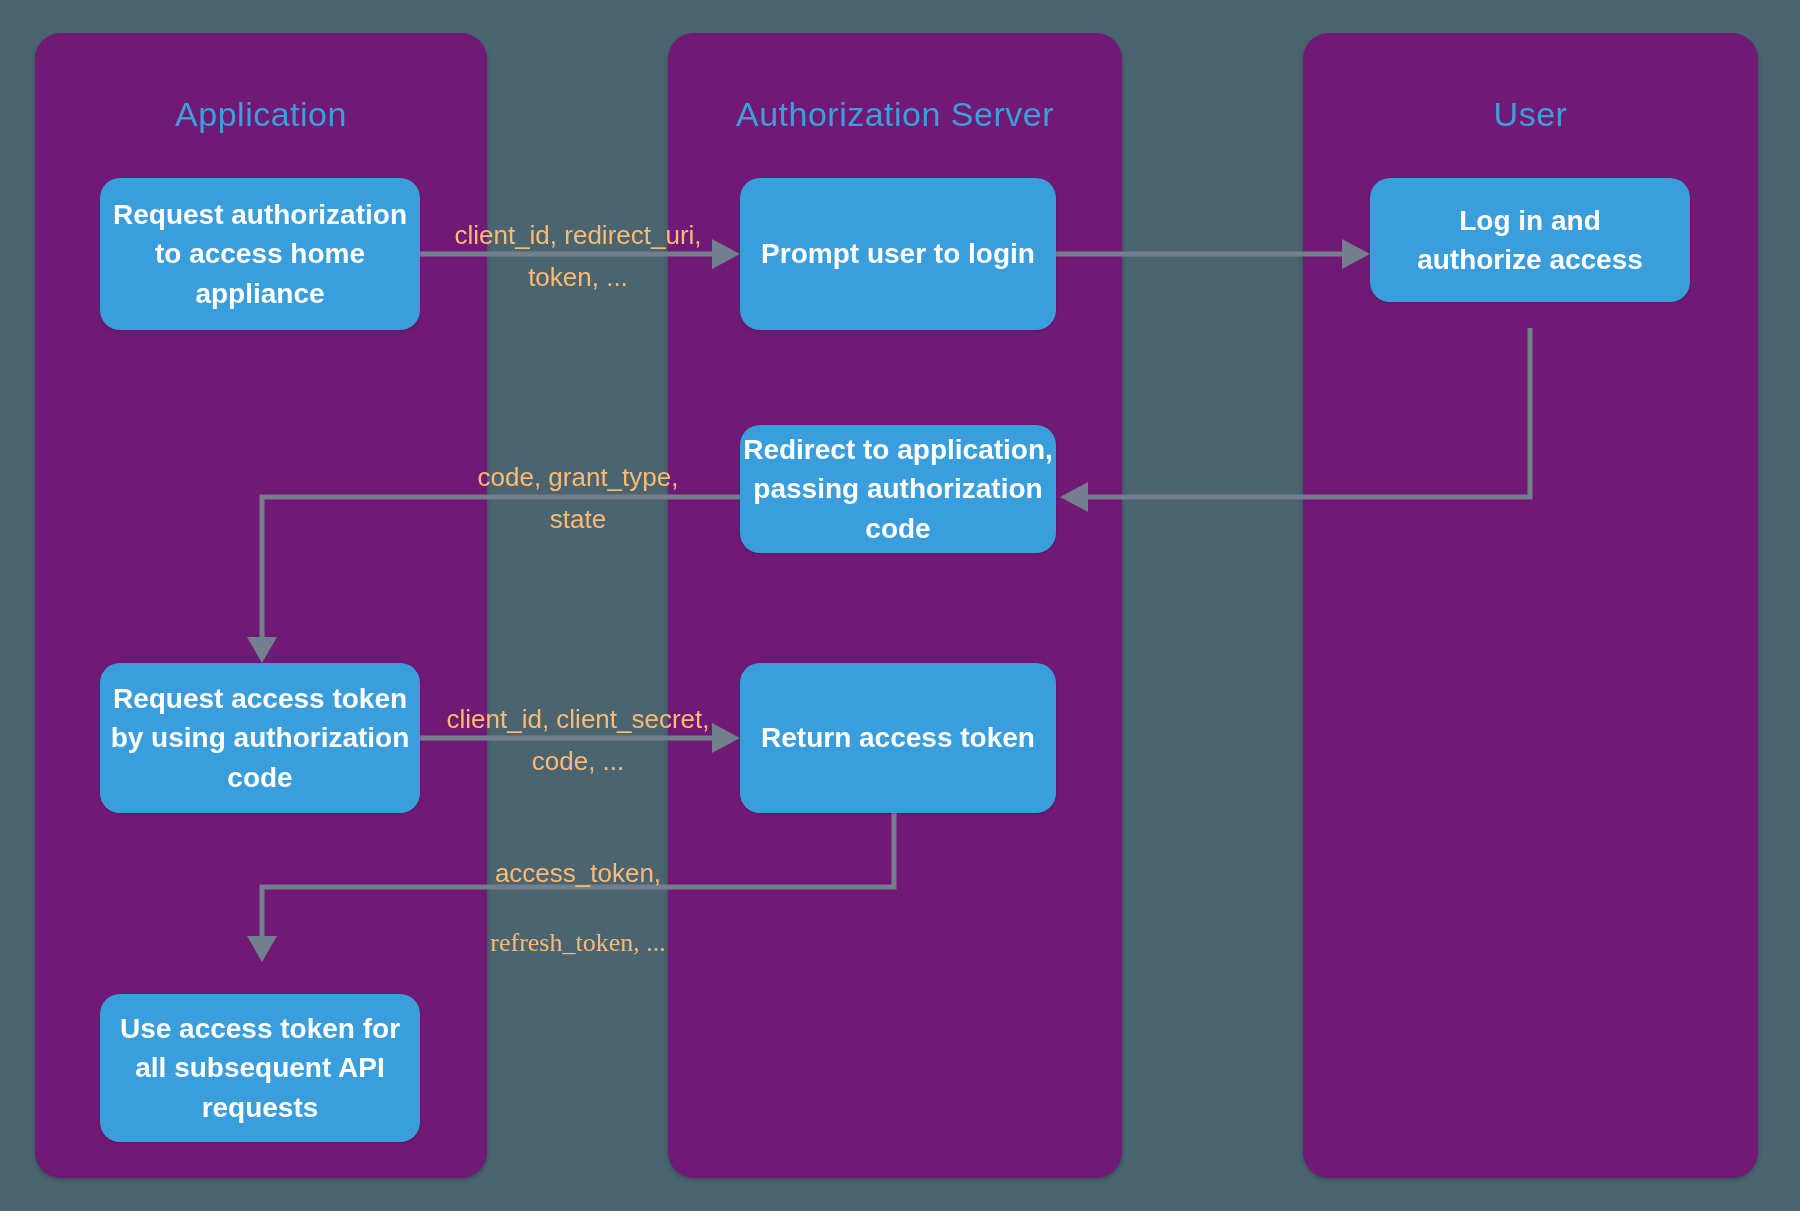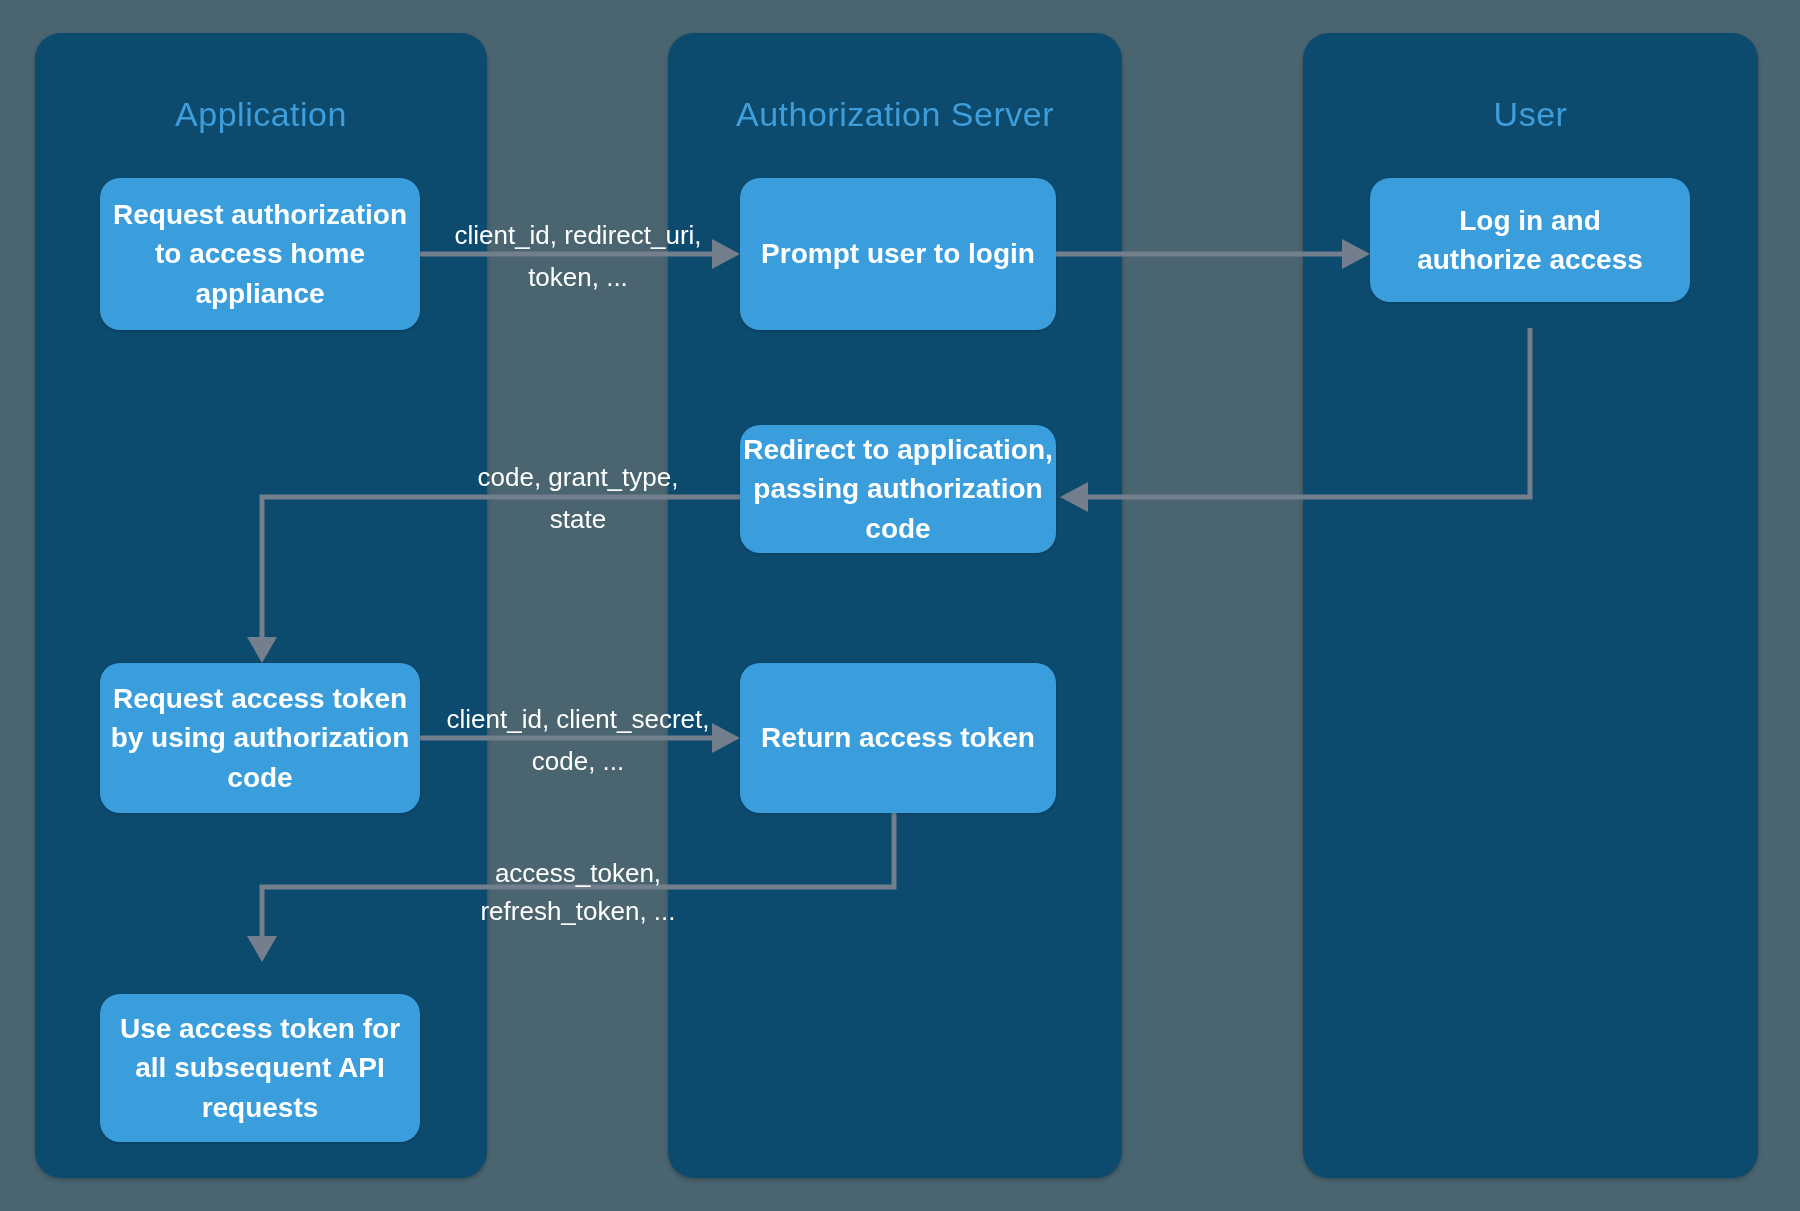--- a/index.html
+++ b/index.html
@@ -13,21 +13,21 @@
     width: 1800px;
     height: 1211px;
     background: #4a6570;
     border-radius: 30px;
     overflow: hidden;
   }
   .lane {
     position: absolute;
     top: 33px;
     height: 1145px;
-    background: #0c4a6e;
+    background: #701a75;
     border-radius: 26px;
     box-shadow: 0 2px 4px rgba(0,0,0,0.25);
   }
   .lane-title {
     position: absolute;
     top: 62px;
     width: 100%;
     text-align: center;
     font-size: 34px;
     font-weight: 500;
@@ -56,21 +56,21 @@
     white-space: pre-line;
     box-shadow: 0 1px 3px rgba(0,0,0,0.18);
   }
   .edge-label {
     position: absolute;
     left: 428px;
     width: 300px;
     text-align: center;
     font-size: 26px;
     font-weight: 500;
-    color: #ffffff;
+    color: #fdba74;
     white-space: nowrap;
   }
   
   #lane-application   { left: 35px;   width: 452px; }
   #lane-auth-server   { left: 668px;  width: 454px; }
   #lane-user          { left: 1303px; width: 455px; }
   
   #node-request-auth    { left: 100px;  top: 178px; width: 320px; height: 152px; }
   #node-prompt-login    { left: 740px;  top: 178px; width: 316px; height: 152px; }
   #node-login-authorize { left: 1370px; top: 178px; width: 320px; height: 124px; }
@@ -79,21 +79,21 @@
   #node-return-token    { left: 740px;  top: 663px; width: 316px; height: 150px; text-align: right; }
   #node-use-token       { left: 100px;  top: 962px; width: 320px; height: 148px; margin-top: 32px; }
   
   #label-authreq-1  { top: 220px; }
   #label-authreq-2  { top: 262px; }
   #label-code-1     { top: 462px; }
   #label-code-2     { top: 504px; }
   #label-tokenreq-1 { top: 704px; }
   #label-tokenreq-2 { top: 746px; }
   #label-tokens-1   { top: 858px; }
-  #label-tokens-2   { top: 896px; }
+  #label-tokens-2   { top: 928px; font-family: Liberation Serif, serif; }
 </style>
 </head>
 <body>
 
 <div id="canvas">
 
   <div class="lane" id="lane-application">
     <div class="lane-title">Application</div>
   </div>
   <div class="lane" id="lane-auth-server">

